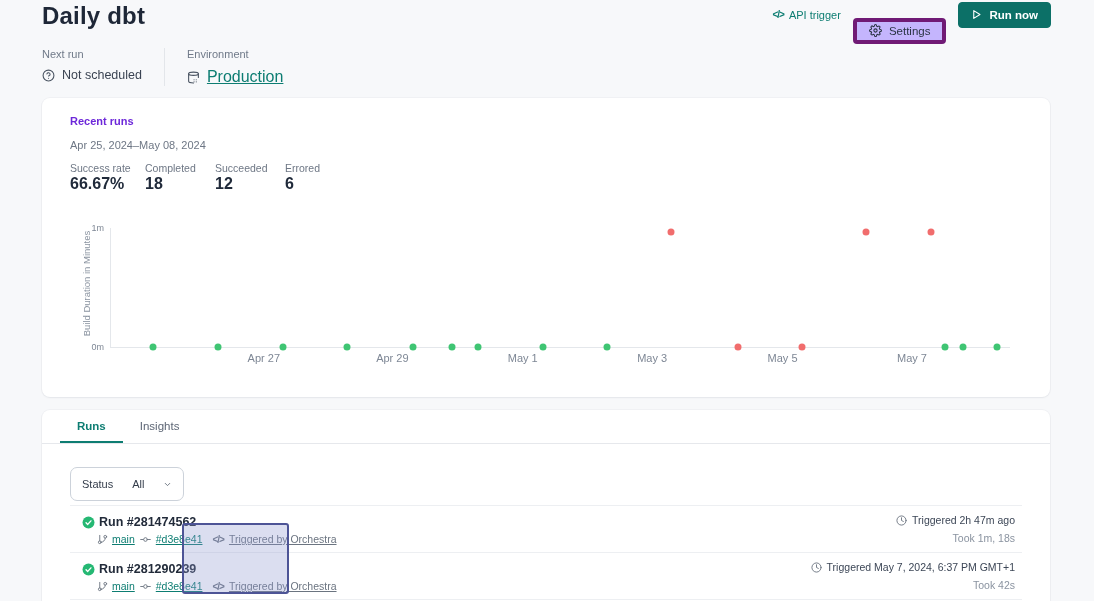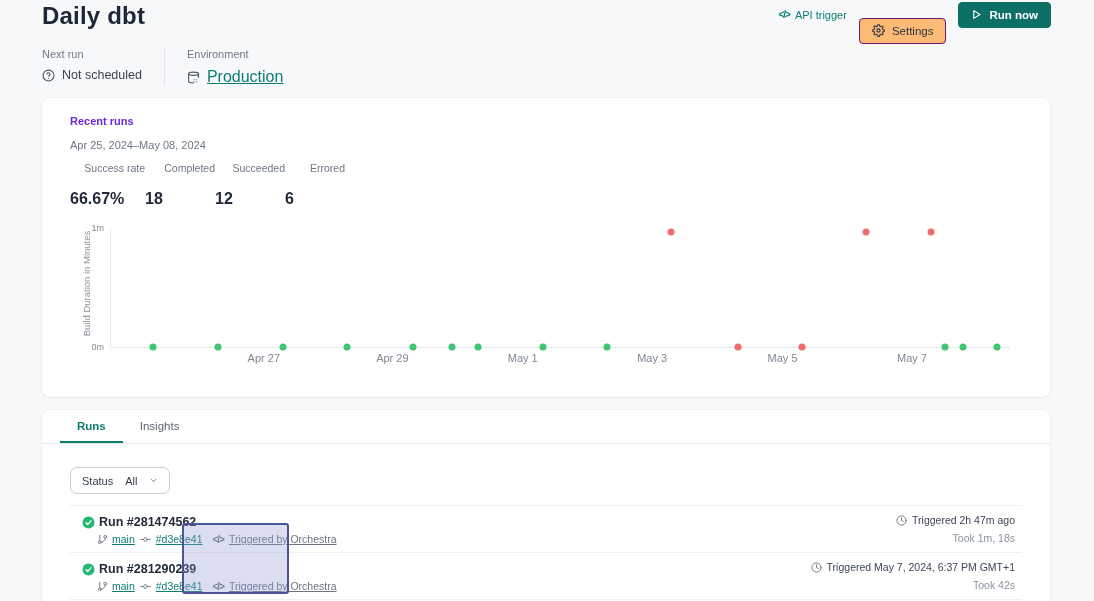--- a/index.html
+++ b/index.html
@@ -10,21 +10,21 @@
     font-family:"Liberation Sans", sans-serif;
     color:#222b3a;
   }
   svg { display:block; }
 
   
   .page-title { position:absolute; left:42px; top:2px; font-size:24px; font-weight:700; color:#1e2737; letter-spacing:.2px;text-align:right; }
   .header-controls { position:absolute; right:43px; top:1px; height:27px; display:flex; align-items:center; gap:12px; }
   .link-teal { color:#0d7d72; text-decoration:none; font-size:11px; display:inline-flex; align-items:center; gap:5px; cursor:pointer; }
   .btn { height:26px; display:inline-flex; align-items:center; gap:7px; border-radius:4px; font-size:11.5px; cursor:pointer; padding:0 12px; }
-  .btn-secondary { background:#fdba74; border:1px solid #701a75; color:#2a3444;margin-top:32px; }
+  .btn-secondary { background:#c4b5fd; border:4px solid #701a75; color:#2a3444;margin-top:32px; }
   .btn-primary { background:#0c7067; border:1px solid #0c7067; color:#ffffff; font-weight:700; }
 
   
   .meta { position:absolute; left:42px; top:48px; display:flex; }
   .meta-col { padding-right:22px; }
   .meta-col + .meta-col { border-left:1px solid #e3e6ea; padding-left:22px; }
   .meta-label { font-size:11px; color:#707a89; margin-bottom:8px; }
   .meta-value { font-size:12.5px; color:#3a4352; display:flex; align-items:center; gap:7px; }
   .meta-value a { color:#0d7d72; text-decoration:underline; font-size:16px; cursor:pointer; }
 
@@ -32,41 +32,41 @@
   .card { position:absolute; left:42px; width:1008px; background:#ffffff; border-radius:8px; box-shadow:0 1px 2px rgba(20,30,50,.05), 0 0 0 1px rgba(20,30,50,.03); }
   #card-recent { top:98px; height:299px; }
   #card-runs { top:410px; height:200px; }
 
   .card-title { position:absolute; left:28px; top:17px; font-size:11px; font-weight:700; color:#6d28d9; }
   .card-sub { position:absolute; left:28px; top:41px; font-size:11px; color:#6e7785; }
 
   .stats { position:absolute; left:28px; top:64px; display:flex; }
   .stat { min-width:60px; }
   .stat:nth-child(1){ width:75px; } .stat:nth-child(2){ width:70px; } .stat:nth-child(3){ width:70px; }
-  .stat-label { font-size:10.5px; color:#6e7785; margin-bottom:16px;text-align:right; }
+  .stat-label { font-size:10.5px; color:#6e7785; margin-bottom:1px; }
   .stat-value { font-size:16px; font-weight:700; color:#202a3a; }
 
   
   .chart-plot { position:absolute; left:68px; top:130px; width:900px; height:120px;
                 border-left:1px solid #e4e7eb; border-bottom:1px solid #e4e7eb; }
   .y-tick { position:absolute; width:22px; text-align:right; font-size:9px; color:#7e8795; }
   .y-tick.top { left:40px; top:125px; }
   .y-tick.bottom { left:40px; top:244px; }
   .y-axis-title { position:absolute; left:-21px; top:180px; font-size:9.5px; color:#8a93a0;
                   transform:rotate(-90deg); transform-origin:center; width:130px; text-align:center; }
   .x-tick { position:absolute; top:calc(100% + 5px); transform:translateX(-50%); font-size:11px; color:#7e8795; white-space:nowrap; }
   .dot { position:absolute; width:7px; height:7px; border-radius:50%; transform:translate(-50%,-50%); cursor:pointer; }
 
   
   .tabs { position:absolute; left:0; top:0; right:0; height:34px; border-bottom:1px solid #e6e8ec; display:flex; align-items:stretch; padding-left:18px; }
   .tab { display:flex; align-items:center; padding:0 17px; font-size:11.5px; color:#5d6675; cursor:pointer; border-bottom:2px solid transparent; }
   .tab.active { color:#0d7d72; font-weight:700; border-bottom-color:#0d7d72; }
 
   
-  .status-filter { position:absolute; left:28px; top:57px; height:27px; display:inline-flex; align-items:center; gap:12px;
+  .status-filter { position:absolute; left:28px; top:57px; height:34px; display:inline-flex; align-items:center; gap:19px;
                    border:1px solid #ccd2da; border-radius:7px; padding:0 11px; background:#fff; font-size:11px; color:#343d4b; cursor:pointer; }
 
   
   .runs-list { position:absolute; left:28px; right:28px; top:95px; border-top:1px solid #edeff2; }
   .run-row { position:relative; height:47px; border-bottom:1px solid #edeff2;text-align:center; }
   .run-status { position:absolute; left:12px; top:10px; }
   .run-title { position:absolute; left:29px; top:9px; font-size:12.5px; font-weight:700; color:#222b3a; }
   .run-subrow { position:absolute; left:27px; top:27px; display:flex; align-items:center; gap:4px; font-size:10.5px; color:#6b7480; }
   .run-subrow a { color:#0d7d72; text-decoration:underline; cursor:pointer; }
   .trigger-badge { display:inline-flex; align-items:center; gap:5px; margin-left:6px; color:#6b7480; }

